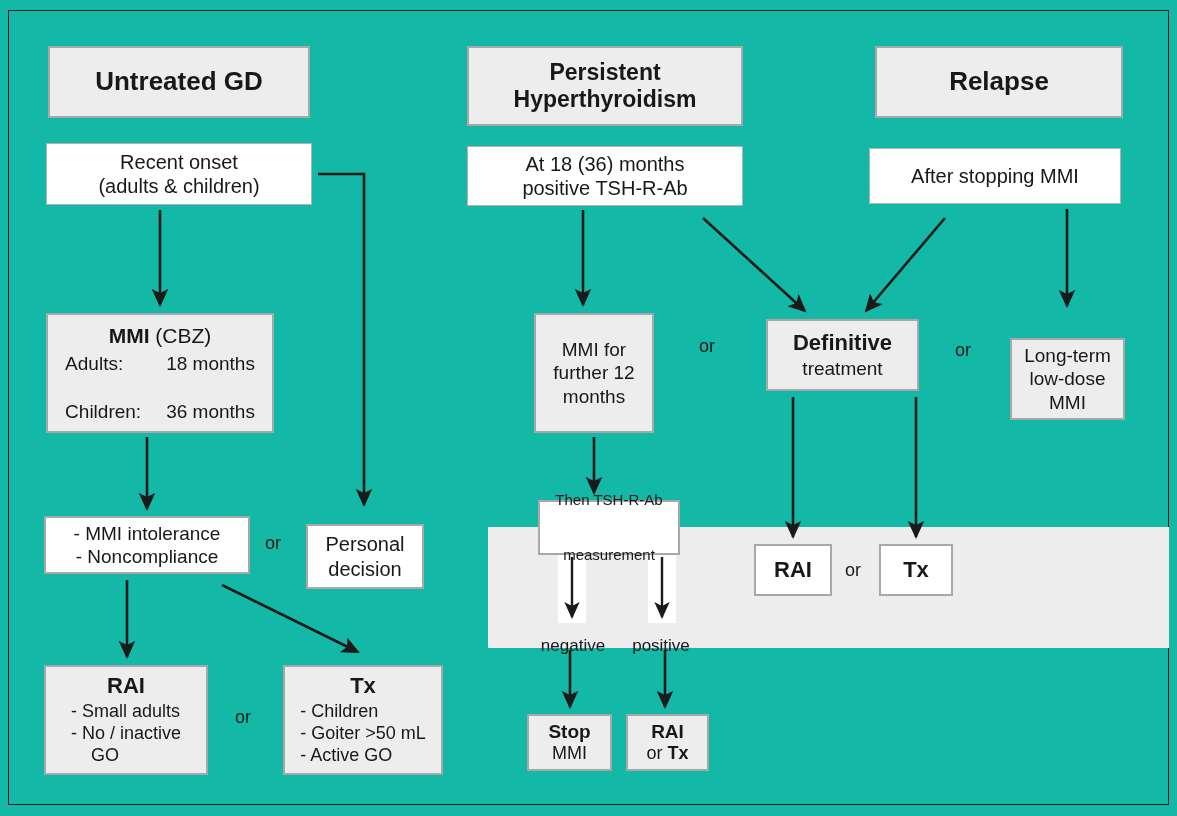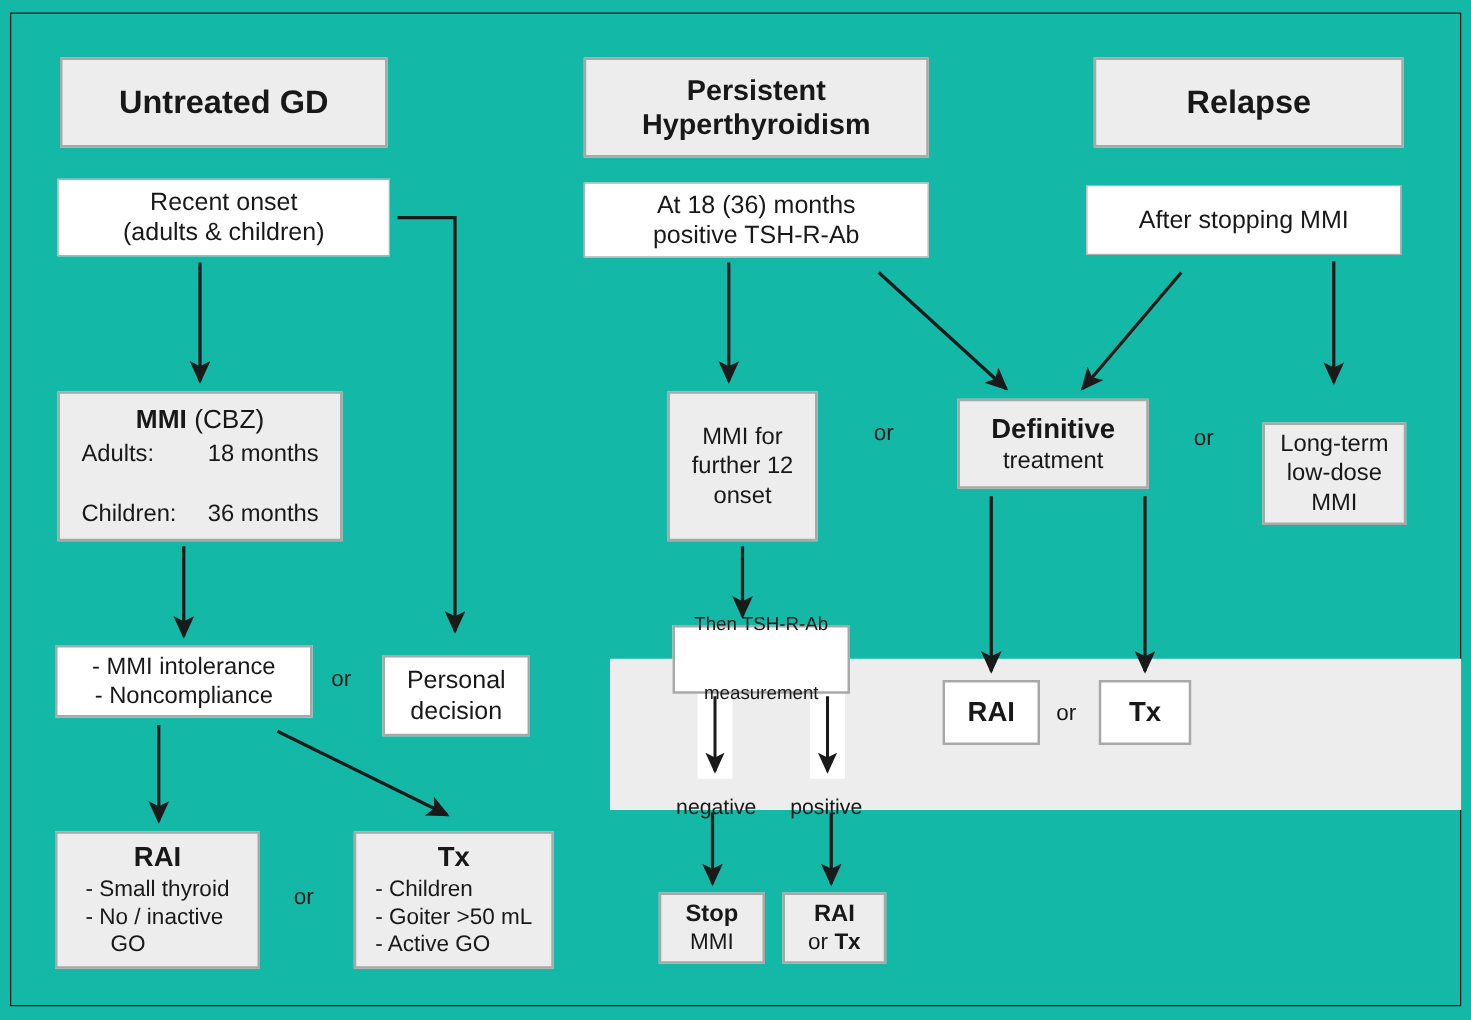--- a/index.html
+++ b/index.html
@@ -160,21 +160,21 @@
   </div>
 
   <div class="box plain-thick t20" style="left:306px; top:512px; width:118px; height:65px;margin-top:12px;">
     <span>Personal</span>
     <span>decision</span>
   </div>
 
   <div class="box shaded" style="left:44px; top:665px; width:164px; height:110px;">
     <div class="b22" style="margin-bottom:2px;">RAI</div>
     <div class="bullets-sm">
-      <div>-   Small thyroid</div>
+      <div>-   Small adults</div>
       <div>-   No / inactive</div>
       <div style="padding-left:20px;">GO</div>
     </div>
   </div>
 
   <div class="or-label" style="left:235px; top:707px;">
     <span>or</span>
   </div>
 
   <div class="box shaded" style="left:283px; top:665px; width:160px; height:110px;">
@@ -192,21 +192,21 @@
   </div>
 
   <div class="box plain t20" style="left:467px; top:146px; width:276px; height:60px;">
     <span>At 18 (36) months</span>
     <span>positive TSH-R-Ab</span>
   </div>
 
   <div class="box shaded t19" style="left:534px; top:313px; width:120px; height:120px;">
     <span>MMI for</span>
     <span>further 12</span>
-    <span>onset</span>
+    <span>months</span>
   </div>
 
   <div class="or-label" style="left:699px; top:336px;">
     <span>or</span>
   </div>
 
   <div class="box shaded" style="left:766px; top:319px; width:153px; height:72px;">
     <div class="b22">Definitive</div>
     <div class="t19">treatment</div>
   </div>

